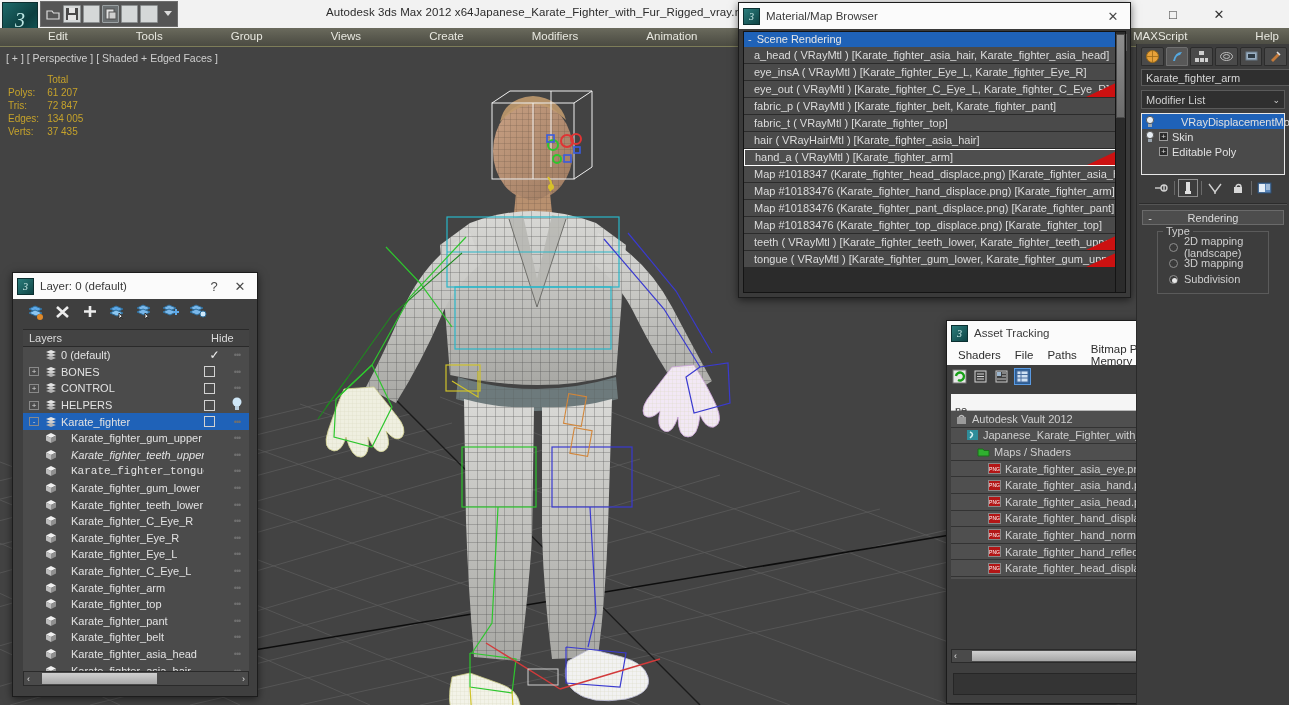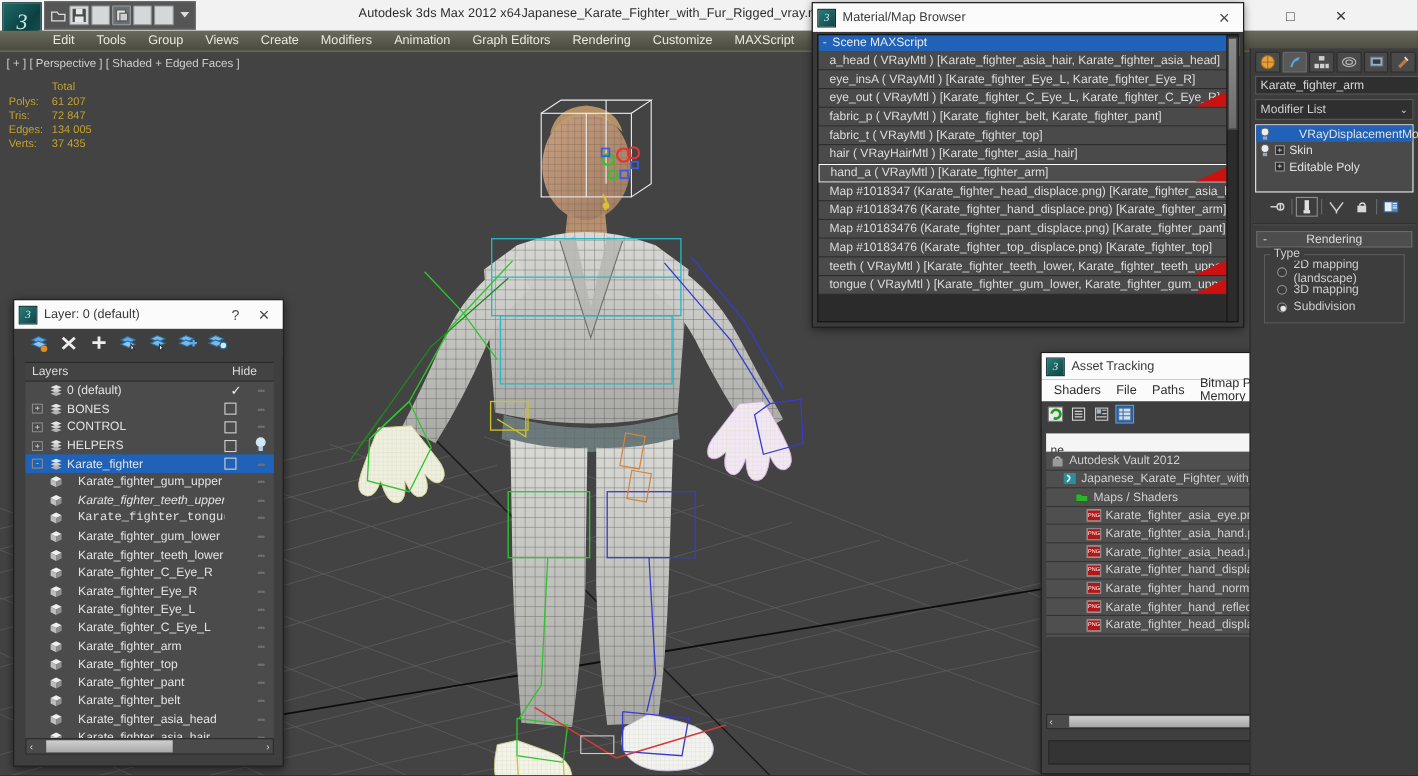--- a/index.html
+++ b/index.html
@@ -38,21 +38,21 @@
   .maxlogo { position:absolute; left:2px; top:2px; width:36px; height:36px;
              background:linear-gradient(135deg,#1d6a6a,#0d3f40 60%,#15595a);
              border:1px solid #0c2e2f; display:flex; align-items:center; justify-content:center;}
   .maxlogo span { color:#bfe9e6; font-size:20px; font-family:"Liberation Serif",serif; font-style:italic; }
   .maxlogo:after { content:""; position:absolute; right:-6px; bottom:4px; border-left:4px solid transparent;
                    border-right:4px solid transparent; border-top:5px solid #cfcfcf; }
 
   
   .menubar { position:absolute; left:0; top:28px; width:1289px; height:19px;
              background:linear-gradient(#6a6a5d,#58584d 55%,#4b4b42);
-             border-bottom:1px solid #7d7d59; display:flex; align-items:center; }
+             border-bottom:1px solid #7d7d59; display:flex; align-items:flex-end;gap:48px; }
   .menubar .mi { color:#e8e8e0; font-size:11.5px; padding:0 10px; line-height:19px; cursor:default; }
   .menubar .mi:first-child { margin-left:38px; }
 
   
   .viewport { position:absolute; left:0; top:47px; width:1289px; height:658px;
               background:#434343; overflow:hidden; }
   .vplabel { position:absolute; left:6px; top:5px; color:#cfcfcf; font-size:10.5px; }
   .vpstats { position:absolute; left:8px; top:26px; color:#c8a52a; font-size:10px;
              line-height:13px; }
   .vpstats table { border-collapse:collapse; }
@@ -187,21 +187,21 @@
                  gap:3px; justify-content:center; }
   .cp-sbi { width:20px; height:18px; display:flex; align-items:center; justify-content:center;
             color:#cfcfcf; font-size:10px; }
   .cp-sbi.boxed { border:1px solid #8f8f8f; }
   .cp-sep { width:1px; height:14px; background:#6a6a6a; }
   .cp-divider { margin:5px 2px; height:2px; background:#2c2c2c; border-bottom:1px solid #555; }
   .roll-head { margin:0 5px; height:15px; background:#4d4d4d; border:1px solid #6a6a6a;
                display:flex; align-items:center; color:#dcdcdc; font-size:11px; }
   .roll-head .mi { width:14px; text-align:center; }
   .roll-head .lb { flex:1; text-align:center; padding-right:14px; }
-  .grp { margin:6px 12px; border:1px solid #5b5b5b; padding:7px 6px 6px 6px; position:relative; }
+  .grp { margin:6px 20px; border:1px solid #5b5b5b; padding:7px 6px 6px 6px; position:relative; }
   .grp .lg { position:absolute; top:-7px; left:5px; background:#3d3d3d; padding:0 3px;
              color:#cfcfcf; font-size:11px; }
   .radio { display:flex; align-items:center; gap:6px; color:#cfcfcf; font-size:11px;
            height:16px; padding-left:5px; }
   .radio .dot { width:9px; height:9px; border-radius:50%; border:1px solid #8f8f8f;
                 background:#3a3a3a; flex:0 0 auto; position:relative; }
   .radio .dot.on:after { content:""; position:absolute; left:2px; top:2px; width:5px; height:5px;
                          border-radius:50%; background:#e8e8e8; }
 </style>
 </head>
@@ -780,21 +780,21 @@
     <div class="searchrow">
       <div class="searchdd">
           <i></i>
         </div>
       <div class="searchbox">Search by Name ...</div>
     </div>
 
     <div class="matlist">
       <div class="mat-group">
         <span class="exp">-</span>
-        <span>Scene MAXScript</span>
+        <span>Scene Rendering</span>
       </div>
       <div id="mat-rows">
           <div class="mat-row"><span>a_head  ( VRayMtl )  [Karate_fighter_asia_hair, Karate_fighter_asia_head]</span></div>
           <div class="mat-row"><span>eye_insA  ( VRayMtl )  [Karate_fighter_Eye_L, Karate_fighter_Eye_R]</span></div>
           <div class="mat-row"><span>eye_out  ( VRayMtl )  [Karate_fighter_C_Eye_L, Karate_fighter_C_Eye_R]</span><span class="corner"></span></div>
           <div class="mat-row"><span>fabric_p  ( VRayMtl )  [Karate_fighter_belt, Karate_fighter_pant]</span></div>
           <div class="mat-row"><span>fabric_t  ( VRayMtl )  [Karate_fighter_top]</span></div>
           <div class="mat-row"><span>hair  ( VRayHairMtl )  [Karate_fighter_asia_hair]</span></div>
           <div class="mat-row sel"><span>hand_a  ( VRayMtl )  [Karate_fighter_arm]</span><span class="corner"></span></div>
           <div class="mat-row"><span>Map #1018347 (Karate_fighter_head_displace.png) [Karate_fighter_asia_head]</span></div>

